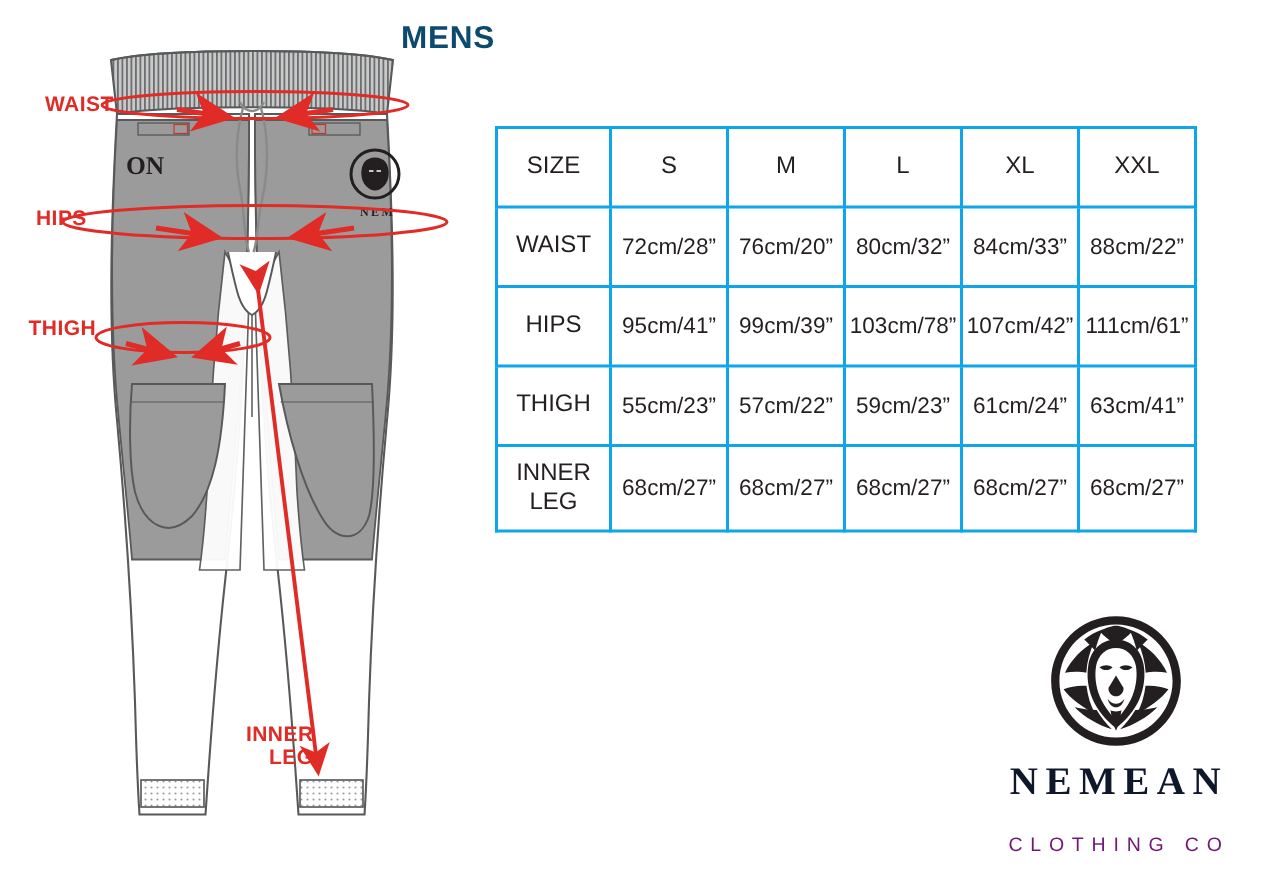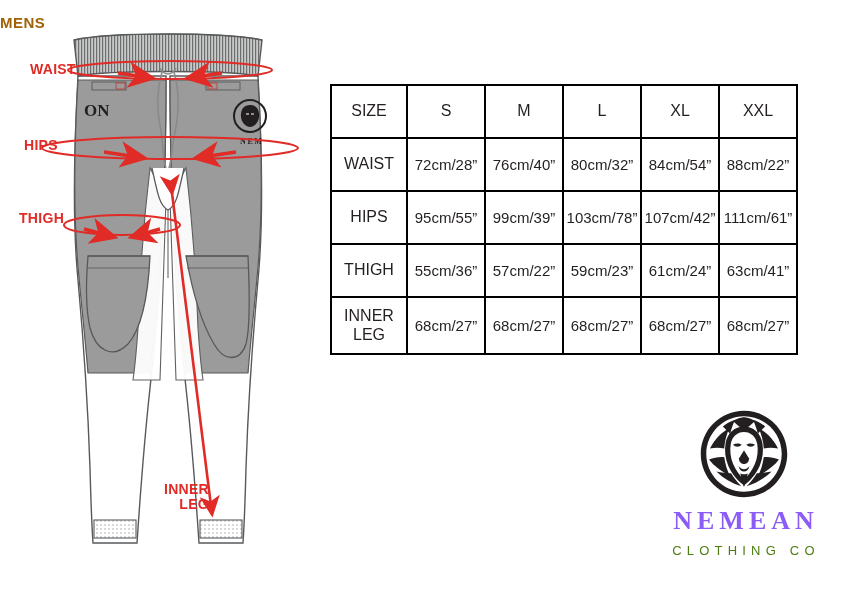--- a/index.html
+++ b/index.html
@@ -20,25 +20,25 @@
   
   #illustration-panel {
     position: absolute;
     left: 0; top: 0;
     width: 330px; height: 595px;
   }
   #garment-title {
     position: absolute;
     left: 0; top: 14px;
     width: 330px;
-    text-align: left;
-    font-size: 15px;
+    text-align: right;
+    font-size: 21px;
     font-weight: bold;
     letter-spacing: 0.5px;
-    color: #a16207;
+    color: #0c4a6e;
   }
   #pants-figure {
     position: absolute;
     left: 0; top: 28px;
     width: 330px; height: 545px;
   }
 
   
   .annot-label {
     position: absolute;
@@ -61,21 +61,21 @@
   #size-table {
     position: absolute;
     left: 330px; top: 84px;
     border-collapse: collapse;
     table-layout: fixed;
     width: 466px;
     background: #ffffff;
   }
   #size-table th,
   #size-table td {
-    border: 2px solid #000000;
+    border: 2px solid #0ea5e9;
     text-align: center;
     vertical-align: middle;
     font-weight: normal;
     font-size: 15px;
     color: #231f20;
     padding: 0 2px;
     line-height: 1.15;
   }
   #size-table tr { height: 53px; }
   #size-table tr.tall-row { height: 57px; }
@@ -91,28 +91,28 @@
     width: 195px; height: 178px;
     text-align: center;
   }
   #lion-mark { display: block; margin: 0 auto; }
   #brand-name {
     margin-top: 6px;
     font-family: "Liberation Serif", serif;
     font-size: 26px;
     font-weight: bold;
     letter-spacing: 5px;
-    color: #8b5cf6;
+    color: #0f172a;
     padding-left: 5px;
   }
   #brand-tagline {
-    margin-top: 7px;
+    margin-top: 19px;
     font-size: 13px;
     letter-spacing: 5.2px;
-    color: #4d7c0f;
+    color: #701a75;
     padding-left: 5px;
   }
 </style>
 </head>
 <body>
 
 <div id="illustration-panel">
 
   <div id="garment-title">MENS</div>
 
@@ -227,36 +227,36 @@
       <th>M</th>
       <th>L</th>
       <th>XL</th>
       <th>XXL</th>
     </tr>
   </thead>
   <tbody>
     <tr>
       <td class="row-label">WAIST</td>
       <td>72cm/28”</td>
-      <td>76cm/40”</td>
+      <td>76cm/20”</td>
       <td>80cm/32”</td>
-      <td>84cm/54”</td>
+      <td>84cm/33”</td>
       <td>88cm/22”</td>
     </tr>
     <tr>
       <td class="row-label">HIPS</td>
-      <td>95cm/55”</td>
+      <td>95cm/41”</td>
       <td>99cm/39”</td>
       <td>103cm/78”</td>
       <td>107cm/42”</td>
       <td>111cm/61”</td>
     </tr>
     <tr>
       <td class="row-label">THIGH</td>
-      <td>55cm/36”</td>
+      <td>55cm/23”</td>
       <td>57cm/22”</td>
       <td>59cm/23”</td>
       <td>61cm/24”</td>
       <td>63cm/41”</td>
     </tr>
     <tr class="tall-row">
       <td class="row-label" style="white-space:pre-line">INNER
 LEG</td>
       <td>68cm/27”</td>
       <td>68cm/27”</td>

